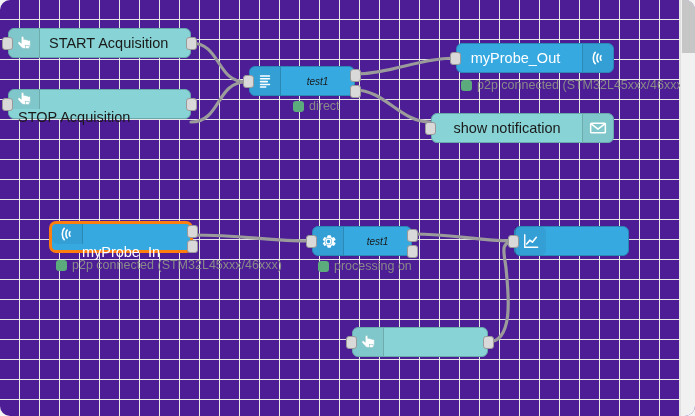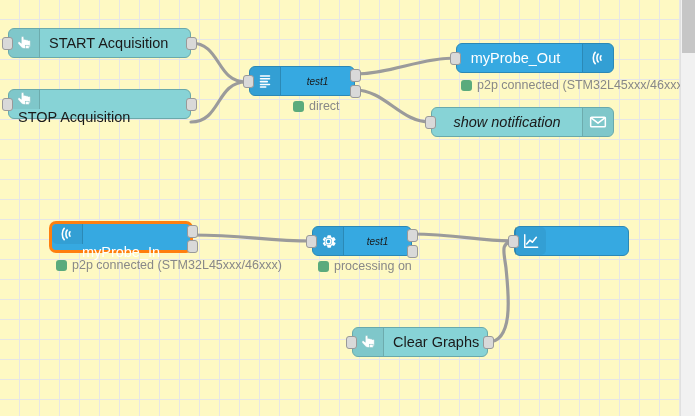--- a/index.html
+++ b/index.html
@@ -3,22 +3,23 @@
 <meta charset="utf-8">
 <style>
   html,body{margin:0;padding:0;}
   body{
     width:695px;height:416px;overflow:hidden;
     font-family:"Liberation Sans", sans-serif;
     background:#f3f3f3;
   }
   #editor{
     position:absolute;left:0;top:0;width:695px;height:416px;
-    background:#fef9c3;
+    background:#4c1d95;
     overflow:hidden;
+    border-radius:10px;
   }
   
   #grid{
     position:absolute;left:0;top:0;width:681px;height:416px;
     background-image:
       linear-gradient(to right,#e6e6e6 1px,transparent 1px),
       linear-gradient(to bottom,#e6e6e6 1px,transparent 1px);
     background-size:20px 20px;
     background-position:-1px -1px;
   }
@@ -178,21 +179,21 @@
           <path d="M15.6 9.5 C14.5 10.6 14.5 13.4 15.6 14.5"></path>
         </g>
       </svg>
     </span>
   </div>
   <div class="status" style="left:461px;top:78px;">
     <span class="dot green"></span>
     <span>p2p connected (STM32L45xxx/46xxx)</span>
   </div>
 
-  <div class="node teal" style="left:431px;top:107px;width:183px;font-style:italic;">
+  <div class="node teal" style="left:431px;top:113px;width:183px;">
     <span class="port in" style="top:8px;"></span>
     <span class="label center">show notification</span>
     <span class="icon-box right">
       <svg width="20" height="20" viewBox="0 0 24 24">
         <rect x="3.2" y="6.2" width="17.6" height="11.6" rx="1.1" fill="none" stroke="#ffffff" stroke-width="1.8"></rect>
         <path d="M3.8 7 L12 13.4 L20.2 7" fill="none" stroke="#ffffff" stroke-width="1.8" stroke-linecap="round" stroke-linejoin="round"></path>
       </svg>
     </span>
   </div>
 
@@ -243,21 +244,20 @@
   </div>
 
   <div class="node teal" style="left:352px;top:327px;width:136px;">
     <span class="port in" style="top:8px;"></span>
     <span class="icon-box">
       <svg width="19" height="19" viewBox="0 0 24 24">
         <path d="M9.5 3.2c-.9 0-1.6.7-1.6 1.6v6.9l-1.6-1.5c-.7-.7-1.8-.6-2.4.1-.5.6-.5 1.5.1 2.1l4.3 4.6c.8.9 2 1.4 3.2 1.4h3.9c2.2 0 4-1.8 4-4V9.6c0-.9-.7-1.6-1.6-1.6-.4 0-.8.2-1.1.4-.2-.7-.8-1.2-1.6-1.2-.5 0-.9.2-1.2.5-.3-.6-.9-1-1.6-1-.4 0-.8.1-1.1.4V4.8c0-.9-.7-1.6-1.7-1.6z" fill="#ffffff" stroke="#7fbec1" stroke-width=".7"></path>
         <rect x="13.4" y="14.2" width="4.4" height="4.2" fill="#ffffff" stroke="#7fbec1" stroke-width=".7"></rect>
       </svg>
     </span>
-    <span class="label">Clear Graphs</span>
     <span class="port out" style="top:8px;"></span>
   </div>
 
   <div id="vscroll">
     <div class="thumb"></div>
   </div>
 
 </div>
 
 </body></html>

